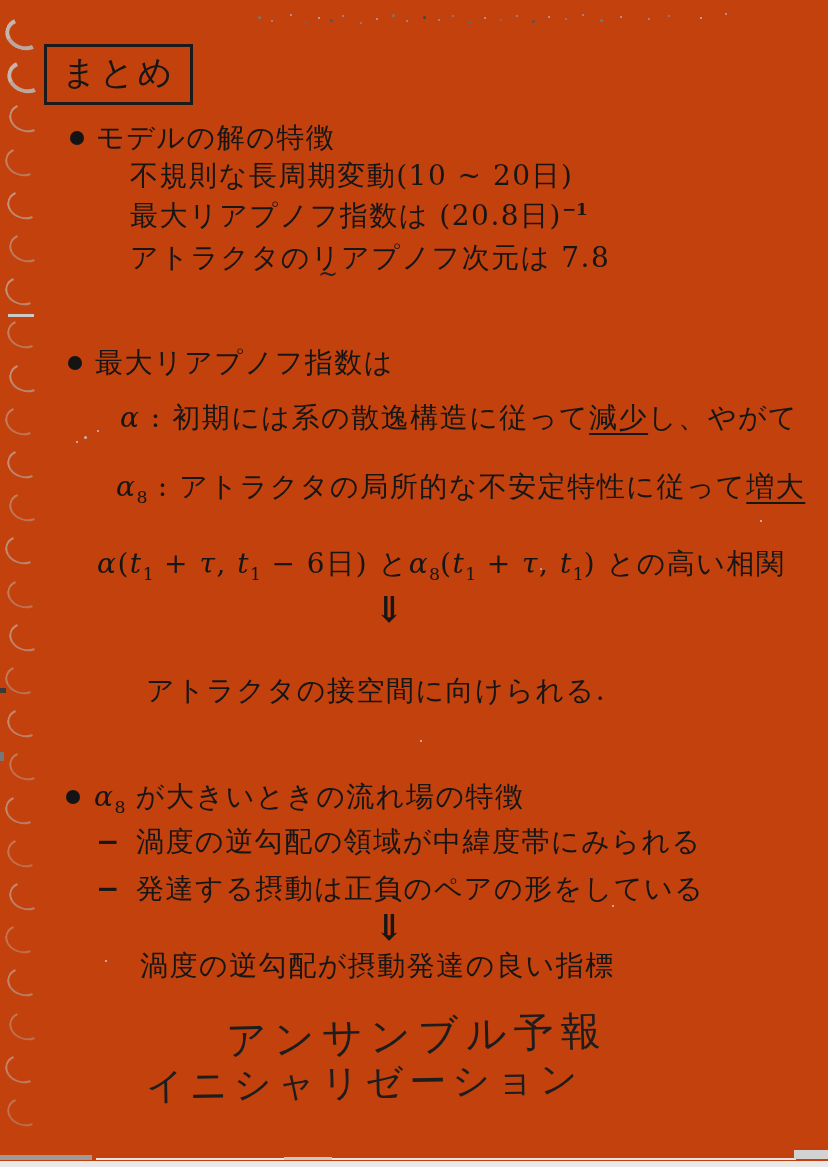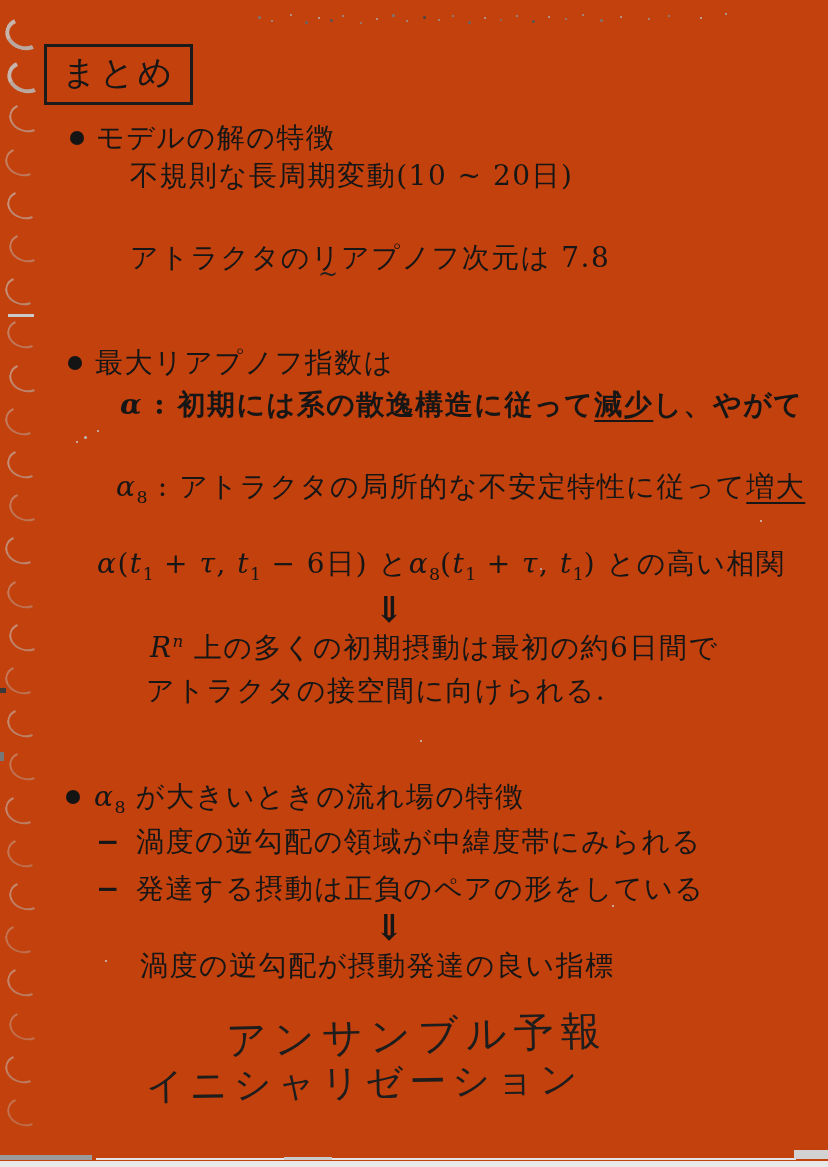--- a/index.html
+++ b/index.html
@@ -70,31 +70,31 @@
       <div class="ring" style="top: 1098px; left: 7px; opacity: 0.35; border-width: 2.5px;"></div>
     </div>
 
   <div class="title-box">
     <span>まとめ</span>
   </div>
 
   <div class="bullet" style="left:70px;top:131px;"></div>
   <div class="line" style="left:96px;top:120px;">モデルの解の特徴</div>
   <div class="line" style="left:130px;top:158px;">不規則な長周期変動(10 ~ 20日)</div>
+  <div class="line" style="left:130px;top:198px;"><span>最大リアプノフ指数は (20.8日)</span><sup class="b">−1</sup></div>
   <div class="line" style="left:130px;top:240px;">アトラクタのリアプノフ次元は 7.8</div>
   <div class="tilde" style="left:318px;top:260px;">~</div>
 
   <div class="bullet" style="left:68px;top:356px;"></div>
   <div class="line" style="left:95px;top:345px;">最大リアプノフ指数は</div>
-  <div class="line" style="left:120px;top:387px;font-weight:bold;"><span class="m">α</span><span> :  初期には系の散逸構造に従って</span><span class="u">減少</span><span>し、やがて</span></div>
+  <div class="line" style="left:120px;top:400px;"><span class="m">α</span><span> :  初期には系の散逸構造に従って</span><span class="u">減少</span><span>し、やがて</span></div>
   <div class="line" style="left:116px;top:469px;"><span class="m">α</span><sub>8</sub><span> :  アトラクタの局所的な不安定特性に従って</span><span class="u">増大</span></div>
 
   <div class="line" style="left:97px;top:546px;"><span class="m">α</span><span>(</span><span class="m">t</span><sub>1</sub><span> + </span><span class="m">τ</span><span>, </span><span class="m">t</span><sub>1</sub><span> − 6日) と</span><span class="m">α</span><sub>8</sub><span>(</span><span class="m">t</span><sub>1</sub><span> + </span><span class="m">τ</span><span>, </span><span class="m">t</span><sub>1</sub><span>) との高い相関</span></div>
   <div class="arrow" style="left:374px;top:588px;">⇓</div>
-  <div class="line" style="left:150px;top:630px;"><span class="m">R</span><sup class="m">n</sup><span> 上の多くの初期摂動は最初の約6日間で</span></div>
   <div class="line" style="left:146px;top:673px;">アトラクタの接空間に向けられる.</div>
 
   <div class="bullet" style="left:66px;top:790px;"></div>
   <div class="line" style="left:94px;top:779px;"><span class="m">α</span><sub>8</sub><span> が大きいときの流れ場の特徴</span></div>
   <div class="line" style="left:96px;top:824px;">
     <span class="dash">−</span><span>渦度の逆勾配の領域が中緯度帯にみられる</span>
   </div>
   <div class="line" style="left:96px;top:871px;">
     <span class="dash">−</span><span>発達する摂動は正負のペアの形をしている</span>
   </div>

